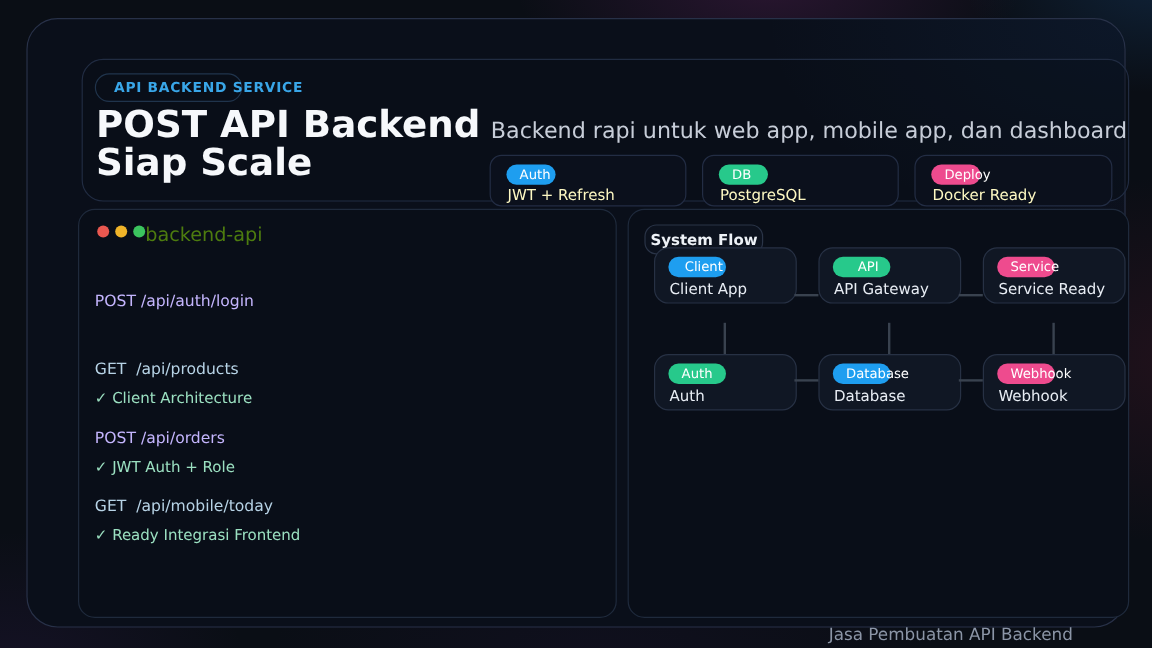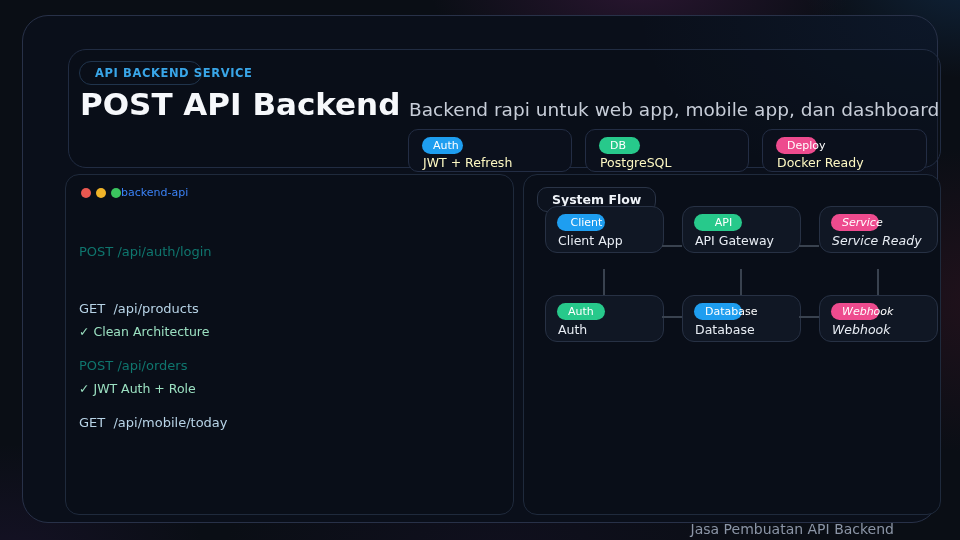--- a/index.html
+++ b/index.html
@@ -37,51 +37,52 @@
   .tag{position:absolute;left:13px;top:7px;width:30px;height:17px;line-height:17px;
     border-radius:999px;padding-left:11px;font-size:11px;color:#ffffff;white-space:nowrap;}
   .feature-card .label{position:absolute;left:14px;top:25px;font-size:12.5px;color:#fef9c3;white-space:nowrap;}
 
   .tag-blue{background:#1e9ef0;} .tag-green{background:#27c98b;} .tag-pink{background:#ee4b8e;}
 
   .terminal{left:42px;top:158px;width:447px;height:339px;border-radius:14px;
     border:1px solid #1f2a3c;background:#090e18;}
   .dot{position:absolute;top:13px;width:10px;height:10px;border-radius:50%;}
   .dot-red{left:15px;background:#ea5850;} .dot-yellow{left:30px;background:#f0b429;} .dot-green{left:45px;background:#3bc45e;}
-  .term-title{left:55px;top:11px;font-size:11px;color:#3b82f6;}
+  .term-title{left:55px;top:11px;font-size:16px;color:#4d7c0f;}
   .endpoints{left:13px;top:29px;font-size:13px;line-height:19px;white-space:pre;}
-  .ep-post{color:#0f766e;} .ep-get{color:#b7d3e6;}
+  .ep-post{color:#c4b5fd;} .ep-get{color:#b7d3e6;}
   .checks{left:13px;top:109px;font-size:12.5px;line-height:19px;color:#9be0c1;white-space:pre;}
 
   .flow{left:500px;top:158px;width:416px;height:339px;border-radius:14px;
     border:1px solid #1f2a3c;background:#090e18;}
-  .flow-chip{left:13px;top:12px;padding:4px 14px;border:1px solid #2a3447;border-radius:10px;
+  .flow-chip{left:13px;top:12px;padding:4px 4px;border:1px solid #2a3447;border-radius:10px;
     font-size:12.5px;font-weight:bold;color:#eef2f7;background:#0c121e;white-space:nowrap;}
   .node{width:117px;height:45px;border-radius:12px;border:1px solid #273144;background:#101724;}
   .n-r1{top:31px;text-align:center;} .n-r2{top:120px;}
-  .n-c1{left:21px;} .n-c2{left:158px;} .n-c3{left:295px;font-style:italic;}
+  .n-c1{left:21px;} .n-c2{left:158px;} .n-c3{left:295px;}
   .node .tag{left:11px;top:7px;width:37px;}
   .node .label{position:absolute;left:12px;top:26px;font-size:12.5px;color:#e8edf4;white-space:nowrap;}
   .conn-h{height:2px;width:20px;background:#39424f;}
   .conn-v{width:2px;height:26px;background:#39424f;}
 
   .footer{right:66px;top:521px;font-size:14px;color:#8b95a6;}
 </style>
 </head>
 <body>
 
 <div class="stage">
   <div class="abs main-card">
 
     <div class="abs header-card"></div>
 
     <div class="abs badge">API BACKEND SERVICE</div>
 
     <div class="abs headline">
       <span>POST API Backend</span>
+      <span>Siap Scale</span>
     </div>
 
     <div class="abs subtitle">Backend rapi untuk web app, mobile app, dan dashboard</div>
 
     <div class="abs feature-card fc0">
       <span class="tag tag-blue">Auth</span>
       <span class="label">JWT + Refresh</span>
     </div>
     <div class="abs feature-card fc1">
       <span class="tag tag-green">DB</span>
@@ -99,22 +100,23 @@
       <span class="abs term-title">backend-api</span>
 
       <div class="abs endpoints">
         <div class="ep-post">POST /api/auth/login</div>
         <div class="ep-get">GET  /api/products</div>
         <div class="ep-post">POST /api/orders</div>
         <div class="ep-get">GET  /api/mobile/today</div>
       </div>
 
       <div class="abs checks">
-        <div>✓ Clean Architecture</div>
+        <div>✓ Client Architecture</div>
         <div>✓ JWT Auth + Role</div>
+        <div>✓ Ready Integrasi Frontend</div>
       </div>
     </div>
 
     <div class="abs flow">
       <span class="abs flow-chip">System Flow</span>
 
       <div class="abs node n-r1 n-c1">
         <span class="tag tag-blue">Client</span>
         <span class="label">Client App</span>
       </div>

